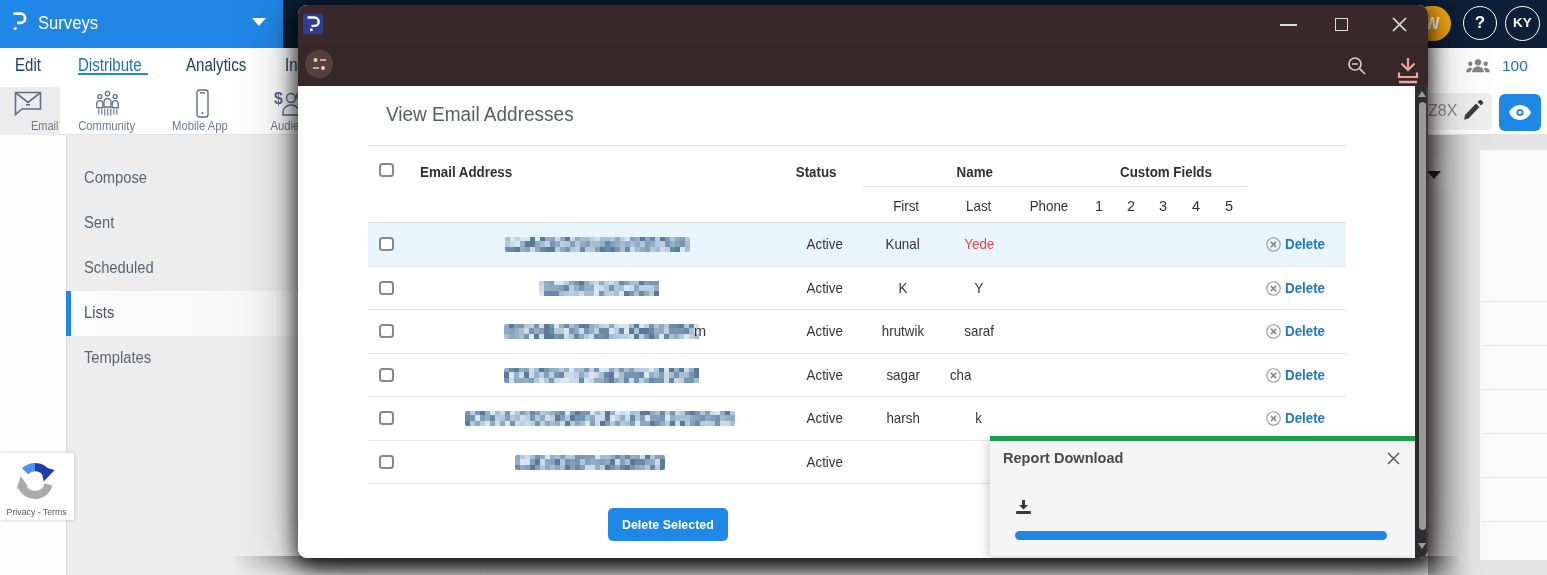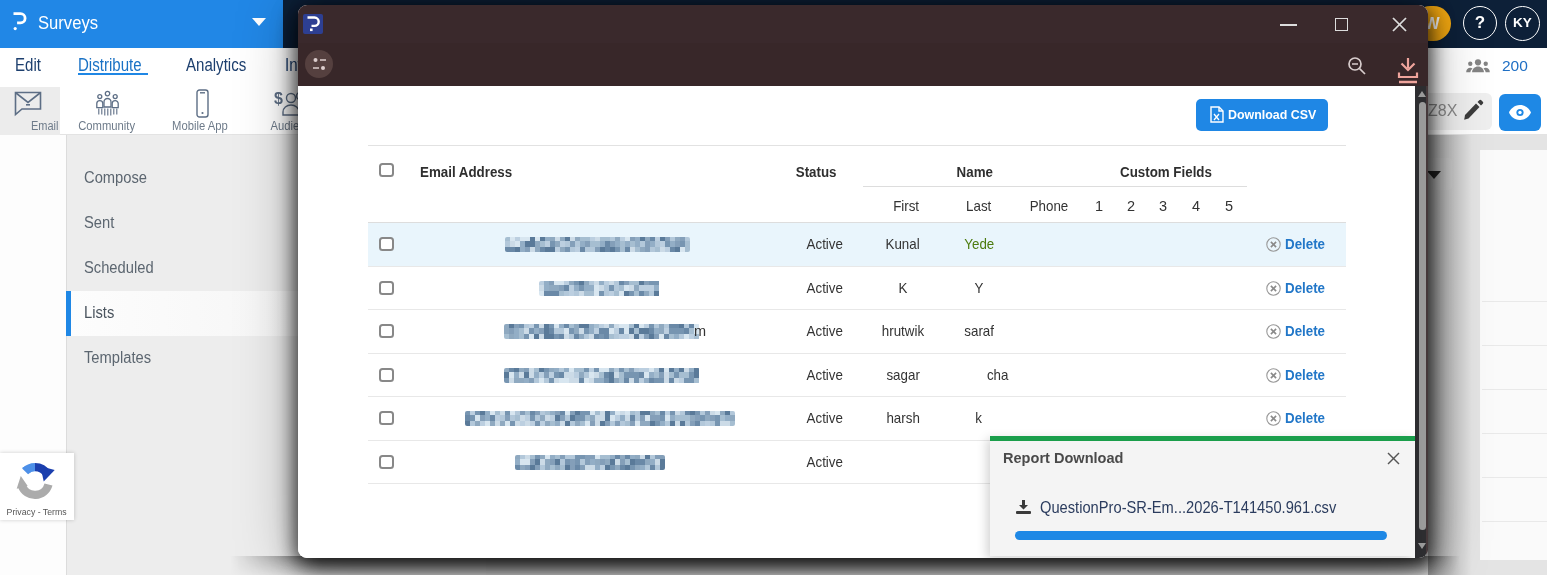--- a/index.html
+++ b/index.html
@@ -36,21 +36,21 @@
   <div class="abs" style="left:285px;top:55px;font-size:17.5px;color:#1d3f6e;"><span class="sqL">Integrations</span></div>
 
   <svg class="abs" style="left:1465px;top:56px;" width="26" height="20" viewBox="0 0 28 22" fill="#848484">
     <circle cx="14" cy="7" r="3.4"></circle>
       <path d="M7.5 18 c0-4 3-6.5 6.5-6.5 s6.5 2.5 6.5 6.5 z"></path>
     <circle cx="5.5" cy="8.5" r="2.4"></circle>
       <path d="M1 18 c0-3.2 2-5 4.5-5 1 0 1.8 .3 2.5 .8 -1.5 1.3-2.2 2.6-2.4 4.2 z"></path>
     <circle cx="22.5" cy="8.5" r="2.4"></circle>
       <path d="M27 18 c0-3.2-2-5-4.5-5 -1 0-1.8 .3-2.5 .8 1.5 1.3 2.2 2.6 2.4 4.2 z"></path>
   </svg>
-  <div class="abs" style="left:1502px;top:57px;font-size:15.5px;color:#1f6fc4;">200</div>
+  <div class="abs" style="left:1502px;top:57px;font-size:15.5px;color:#1f6fc4;">100</div>
 
   <div class="abs" style="left:0;top:87px;width:1547px;height:48px;background:#fff;border-bottom:1px solid #e3e3e3;"></div>
   <div class="abs" style="left:0;top:87px;width:60px;height:48px;background:#ececec;"></div>
 
   <svg class="abs" style="left:14px;top:91px;" width="28" height="26" viewBox="0 0 28 26">
     <path d="M1.5 1.5 h25 v16.5 h-18.5 l-6.5 5.5 z" fill="none" stroke="#5d6e85" stroke-width="1.6"></path>
     <path d="M2 2 l12 9.5 12-9.5" fill="none" stroke="#5d6e85" stroke-width="1.6"></path>
     <rect x="12" y="13" width="4" height="1.6" fill="#5d6e85"></rect>
   </svg>
   <div class="abs" style="left:0px;top:119px;width:60px;text-align:right;font-size:12.5px;color:#6e7b8a;"><span class="sqC" style="transform:scaleX(0.88);">Email</span></div>
@@ -157,22 +157,22 @@
         <line x1="12.6" y1="12.6" x2="18" y2="18"></line>
         <line x1="5" y1="8" x2="11" y2="8"></line>
     </svg>
     <svg class="abs" style="left:1099px;top:52px;" width="22" height="28" viewBox="0 0 22 28" stroke="#efa49c" stroke-width="2.2" fill="none">
       <path d="M11 1 v10 M4.5 6.5 L11 13 L17.5 6.5"></path>
         <path d="M2 15.5 v4.5 h18 v-4.5"></path>
         <path d="M2 25 h18" stroke-width="2.6"></path>
     </svg>
 
     <div class="abs" style="left:0;top:81px;width:1117px;height:472px;background:#fff;"></div>
-
-    <div class="abs" style="left:898px;top:94px;width:132px;height:32px;background:#1f87e5;border-radius:5px;color:#fff;font-size:13.5px;font-weight:bold;line-height:32px;"><span class="sqCL" style="margin-left:32px;">Download CSV</span></div>
+    <div class="abs" style="left:88px;top:98px;font-size:20px;color:#565d64;"><span class="sqCL" style="transform:scaleX(0.95);">View Email Addresses</span></div>
+
     <svg class="abs" style="left:912px;top:101px;" width="14" height="17" viewBox="0 0 14 17" fill="none" stroke="#fff" stroke-width="1.4">
       <path d="M1 1 h8 l4 4 v11 h-12 z"></path>
         <path d="M9 1 v4 h4"></path>
       <path d="M4 8 l5 6 M9 8 l-5 6" stroke-width="1.3"></path>
     </svg>
 
     <div class="abs" style="left:70px;top:140px;width:978px;height:1px;background:#e2e2e2;"></div>
 
     <div class="abs" style="left:80.5px;top:158px;width:15px;height:14px;border:2px solid #888;border-radius:3.5px;"></div>
     <div class="abs" style="left:122px;top:159px;font-size:14.5px;font-weight:bold;color:#2f2f2f;"><span class="sqCL">Email Address</span></div>
@@ -228,21 +228,21 @@
             <div style="width:5px;height:15px;background:linear-gradient(180deg,#bccfe0 0 4px,#b3c8da 4px 10px,#a6bed1 10px 15px);"></div>
             <div style="width:5px;height:15px;background:linear-gradient(180deg,#5a7a99 0 4px,#bccfe0 4px 10px,#ccdbe7 10px 15px);"></div>
             <div style="width:5px;height:15px;background:linear-gradient(180deg,#849fb9 0 4px,#7795b1 4px 10px,#bccfe0 10px 15px);"></div>
             <div style="width:5px;height:15px;background:linear-gradient(180deg,#b3c8da 0 4px,#93aec6 4px 10px,#6a89a7 10px 15px);"></div>
             <div style="width:5px;height:15px;background:linear-gradient(180deg,#8fa9c0 0 4px,#849fb9 4px 10px,#5a7a99 10px 15px);"></div>
             <div style="width:5px;height:15px;background:linear-gradient(180deg,#849fb9 0 4px,#7795b1 4px 10px,#d8e6f0 10px 15px);"></div>
             <div style="width:5px;height:15px;background:linear-gradient(180deg,#b3c8da 0 4px,#a6bed1 4px 10px,#a6bed1 10px 15px);"></div>
           </div>
           <div class="abs" style="left:497px;top:231px;width:60px;text-align:center;font-size:14.5px;color:#333;"><span class="sqC">Active</span></div>
           <div class="abs" style="left:575px;top:231px;width:60px;text-align:center;font-size:14.5px;color:#333;"><span class="sqC">Kunal</span></div>
-          <div class="abs" style="left:651px;top:231px;width:60px;text-align:center;font-size:14.5px;color:#4d7c0f;"><span class="sqC">Yede</span></div>
+          <div class="abs" style="left:651px;top:231px;width:60px;text-align:center;font-size:14.5px;color:#ef4444;"><span class="sqC">Yede</span></div>
           <svg class="abs" style="left:968px;top:232px;" width="15" height="15" viewBox="0 0 15 15" fill="none">
             <circle cx="7.5" cy="7.5" r="6.7" stroke="#999" stroke-width="1.1"></circle>
             <line x1="4.9" y1="4.9" x2="10.1" y2="10.1" stroke="#8a8a8a" stroke-width="1.6"></line>
             <line x1="10.1" y1="4.9" x2="4.9" y2="10.1" stroke="#8a8a8a" stroke-width="1.6"></line>
           </svg>
           <div class="abs" style="left:987px;top:231px;font-size:14.5px;font-weight:600;color:#2277c8;"><span class="sqCL">Delete</span></div>
           <div class="abs" style="left:70px;top:261.5px;width:978px;height:43.5px;background:#fff;border-bottom:1px solid #e8e8e8;"></div>
           <div class="abs" style="left:80.5px;top:275.5px;width:15px;height:14px;border:2px solid #888;border-radius:3.5px;background:#fff;"></div>
           <div class="abs" style="left:241px;top:275.5px;width:122px;height:15px;display:flex;filter:blur(0.6px);border-radius:2px;overflow:hidden;">
             <div style="width:5px;height:15px;background:linear-gradient(180deg,#bccfe0 0 4px,#ccdbe7 4px 10px,#d8e6f0 10px 15px);"></div>
@@ -369,21 +369,21 @@
             <div style="width:5px;height:15px;background:linear-gradient(180deg,#d8e6f0 0 4px,#ccdbe7 4px 10px,#ccdbe7 10px 15px);"></div>
             <div style="width:5px;height:15px;background:linear-gradient(180deg,#5a7a99 0 4px,#a6bed1 4px 10px,#6a89a7 10px 15px);"></div>
             <div style="width:5px;height:15px;background:linear-gradient(180deg,#93aec6 0 4px,#7795b1 4px 10px,#ccdbe7 10px 15px);"></div>
             <div style="width:5px;height:15px;background:linear-gradient(180deg,#5a7a99 0 4px,#a6bed1 4px 10px,#bccfe0 10px 15px);"></div>
             <div style="width:5px;height:15px;background:linear-gradient(180deg,#ccdbe7 0 4px,#a6bed1 4px 10px,#7795b1 10px 15px);"></div>
             <div style="width:5px;height:15px;background:linear-gradient(180deg,#93aec6 0 4px,#7795b1 4px 10px,#7795b1 10px 15px);"></div>
             <div style="width:5px;height:15px;background:linear-gradient(180deg,#5a7a99 0 4px,#5a7a99 4px 10px,#a6bed1 10px 15px);"></div>
           </div>
           <div class="abs" style="left:497px;top:361.5px;width:60px;text-align:center;font-size:14.5px;color:#333;"><span class="sqC">Active</span></div>
           <div class="abs" style="left:575px;top:361.5px;width:60px;text-align:center;font-size:14.5px;color:#333;"><span class="sqC">sagar</span></div>
-          <div class="abs" style="left:651px;top:361.5px;width:60px;text-align:right;font-size:14.5px;color:#333;"><span class="sqC">cha</span></div>
+          <div class="abs" style="left:651px;top:361.5px;width:60px;text-align:left;font-size:14.5px;color:#333;"><span class="sqC">cha</span></div>
           <svg class="abs" style="left:968px;top:362.5px;" width="15" height="15" viewBox="0 0 15 15" fill="none">
             <circle cx="7.5" cy="7.5" r="6.7" stroke="#999" stroke-width="1.1"></circle>
             <line x1="4.9" y1="4.9" x2="10.1" y2="10.1" stroke="#8a8a8a" stroke-width="1.6"></line>
             <line x1="10.1" y1="4.9" x2="4.9" y2="10.1" stroke="#8a8a8a" stroke-width="1.6"></line>
           </svg>
           <div class="abs" style="left:987px;top:361.5px;font-size:14.5px;font-weight:600;color:#2277c8;"><span class="sqCL">Delete</span></div>
           <div class="abs" style="left:70px;top:392px;width:978px;height:43.5px;background:#fff;border-bottom:1px solid #e8e8e8;"></div>
           <div class="abs" style="left:80.5px;top:406px;width:15px;height:14px;border:2px solid #888;border-radius:3.5px;background:#fff;"></div>
           <div class="abs" style="left:167px;top:406px;width:270px;height:15px;display:flex;filter:blur(0.6px);border-radius:2px;overflow:hidden;">
             <div style="width:5px;height:15px;background:linear-gradient(180deg,#7795b1 0 4px,#6a89a7 4px 10px,#5a7a99 10px 15px);"></div>
@@ -491,35 +491,35 @@
             <circle cx="7.5" cy="7.5" r="6.7" stroke="#999" stroke-width="1.1"></circle>
             <line x1="4.9" y1="4.9" x2="10.1" y2="10.1" stroke="#8a8a8a" stroke-width="1.6"></line>
             <line x1="10.1" y1="4.9" x2="4.9" y2="10.1" stroke="#8a8a8a" stroke-width="1.6"></line>
           </svg>
           <div class="abs" style="left:987px;top:448.5px;font-size:14.5px;font-weight:600;color:#2277c8;"><span class="sqCL">Delete</span></div>
         </div>
       </div>
 
     <div class="abs" style="left:396px;top:318px;font-size:14.5px;color:#333;">m</div>
 
+    <div class="abs" style="left:310px;top:503px;width:120px;height:33px;background:#1f87e5;border-radius:5px;color:#fff;font-size:13.5px;font-weight:bold;text-align:center;line-height:33px;"><span class="sqC">Delete Selected</span></div>
 
     <div class="abs" style="left:1117px;top:81px;width:13px;height:472px;background:#2d2d30;"></div>
       <div class="abs" style="left:1128.2px;top:81px;width:1.8px;height:472px;background:#45383a;"></div>
     <div class="abs" style="left:1120px;top:86px;width:0;height:0;border-left:4px solid transparent;border-right:4px solid transparent;border-bottom:6px solid #9a9a9a;"></div>
     <div class="abs" style="left:1120.5px;top:97px;width:7px;height:428px;background:#9a9a9a;border-radius:4px;"></div>
     <div class="abs" style="left:1120px;top:538px;width:0;height:0;border-left:4px solid transparent;border-right:4px solid transparent;border-top:6px solid #9a9a9a;"></div>
 
     <div class="abs" style="left:692px;top:431px;width:425px;height:120px;background:#f4f4f4;box-shadow:-3px 3px 10px rgba(0,0,0,0.18);"></div>
     <div class="abs" style="left:692px;top:431px;width:425px;height:5px;background:#1a9e4b;"></div>
     <div class="abs" style="left:705px;top:444px;font-size:15px;font-weight:bold;color:#4a4a4a;"><span class="sqCL" style="transform:scaleX(0.97);">Report Download</span></div>
     <svg class="abs" style="left:1089px;top:447px;" width="13" height="13" viewBox="0 0 13 13" stroke="#555" stroke-width="1.4">
         <line x1="1" y1="1" x2="12" y2="12"></line>
         <line x1="12" y1="1" x2="1" y2="12"></line>
       </svg>
     <svg class="abs" style="left:718px;top:495px;" width="15" height="14" viewBox="0 0 15 14" fill="#3a3a3a">
       <path d="M6 0 h3 v5 h3 L7.5 9.5 3 5 h3 z"></path>
         <rect x="0" y="11" width="15" height="3" rx="1"></rect>
     </svg>
-    <div class="abs" style="left:742px;top:494px;font-size:16.5px;color:#2b3c5e;line-height:17px;"><span class="sqCL" style="transform:scaleX(0.89);">QuestionPro-SR-Em...2026-T141450.961.csv</span></div>
     <div class="abs" style="left:717px;top:526px;width:372px;height:9px;background:#1e88e5;border-radius:5px;"></div>
   </div>
 
 </div>
 
 </body></html>

